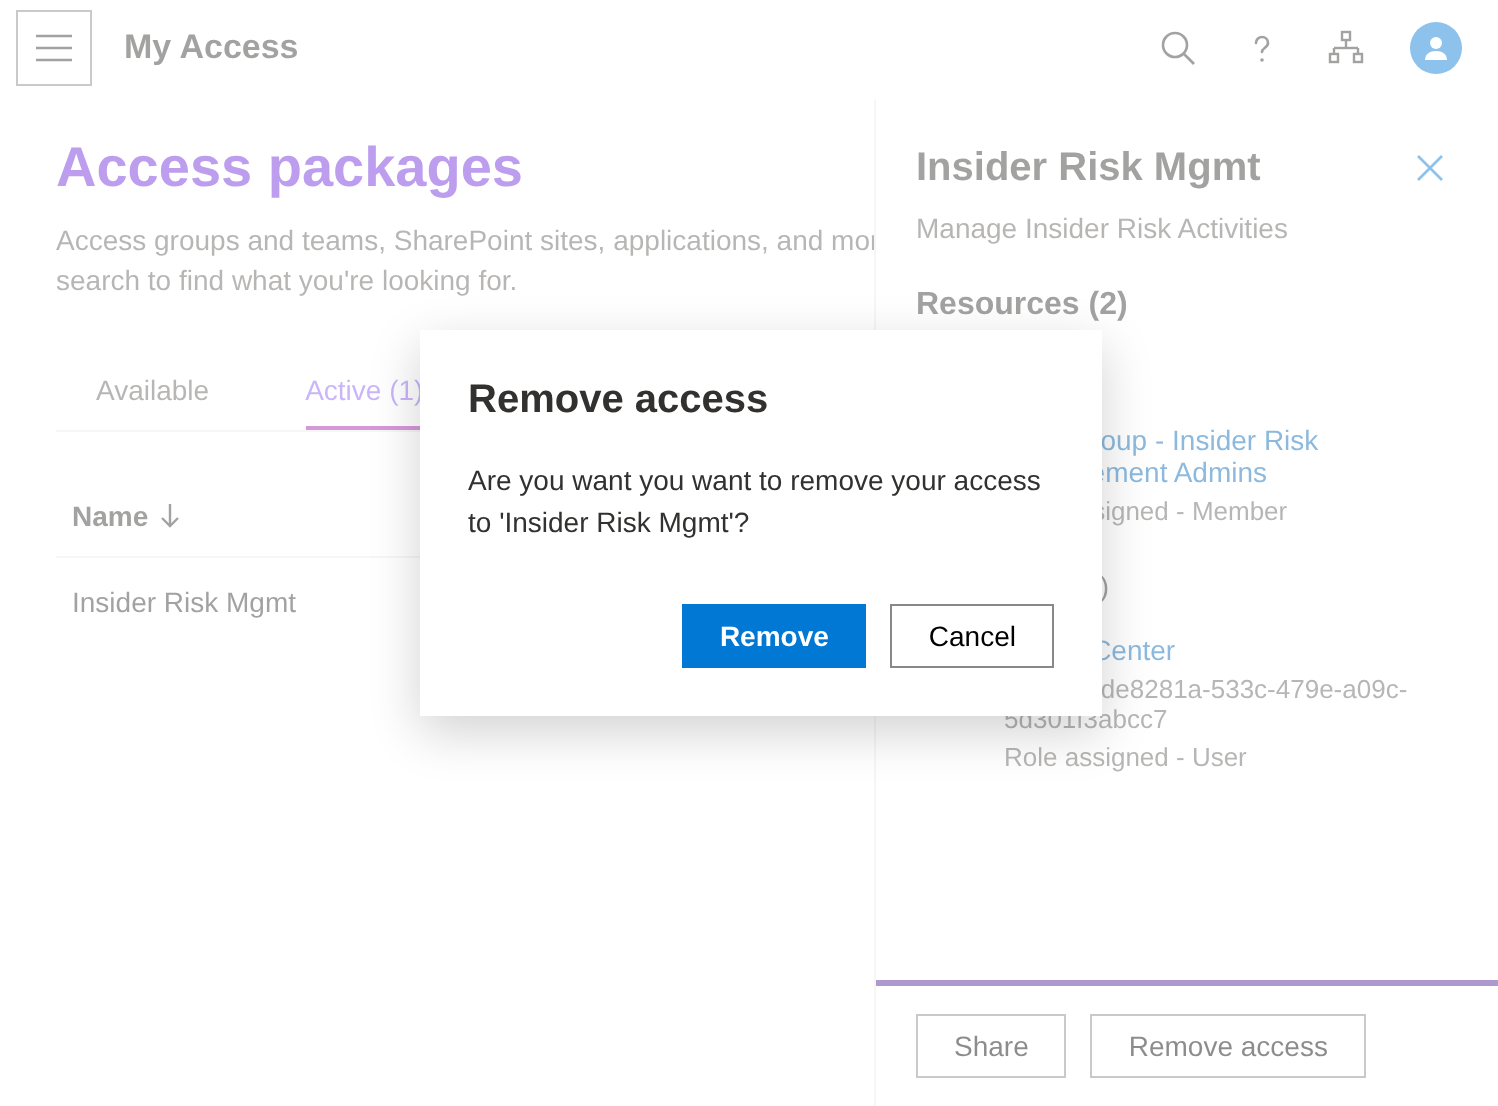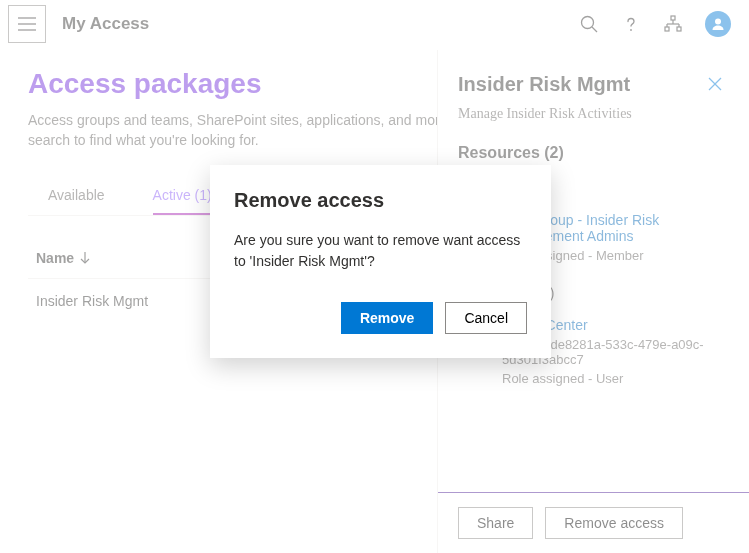--- a/index.html
+++ b/index.html
@@ -23,28 +23,28 @@
 
   .table-area { margin-top: 22px; }
   .table-header { padding: 12px 8px; font-size: 14px; font-weight: 600; color: #323130; display:flex; align-items:center; gap:6px; }
   .table-row { padding: 14px 8px; font-size: 14px; border-top: 1px solid #edebe9; }
 
   
   .side-panel { position: absolute; top: 50px; right: 0; width: 312px; bottom: 0; background: #fff; border-left: 1px solid #edebe9; padding: 20px 20px 0 20px; overflow: hidden; }
   .sp-head { display:flex; align-items:center; }
   .sp-title { font-size: 20px; font-weight: 600; }
   .sp-close { margin-left:auto; width:28px; height:28px; display:flex; align-items:center; justify-content:center; color:#0078d4; cursor:pointer; }
-  .sp-sub { font-size: 14px; color: #605e5c; margin-top: 8px; font-family: Liberation Serif, serif; }
+  .sp-sub { font-size: 14px; color: #605e5c; margin-top: 8px; }
   .sp-section { margin-top: 22px; font-size: 16px; color:#323130; }
   .sp-sublabel { margin-top: 18px; font-size: 14px; color:#323130; }
   .sp-item { margin-top: 16px; display:flex; gap:12px; }
   .sp-item .ico { width:32px; height:32px; border-radius:50%; background:#4b4b4b; flex:none; margin-top:2px; }
   .sp-item .link { color:#0065b3; font-size:14px; font-weight:400; }
   .sp-item .meta { color:#605e5c; font-size:13px; margin-top:4px; }
-  .sp-footer { position:absolute; left:0; right:0; bottom:0; border-top:1px solid #4c1d95; padding: 14px 20px; display:flex; gap:12px; background:#fff; }
+  .sp-footer { position:absolute; left:0; right:0; bottom:0; border-top:3px solid #4c1d95; padding: 14px 20px; display:flex; gap:12px; background:#fff; }
   .btn { border:1px solid #8a8886; background:#fff; padding: 7px 18px; font-size:14px; cursor:pointer; }
 
   
   .dim { position:absolute; inset:0; background: rgba(255,255,255,0.55); }
 
   
   .modal { position:absolute; left:210px; top:165px; width:341px; background:#fff; box-shadow: 0 8px 24px rgba(0,0,0,0.18); padding: 24px; }
   .modal-title { font-size: 20px; font-weight:600; margin-bottom: 18px; }
   .modal-body { font-size:14px; color:#323130; line-height:1.5; }
   .modal-actions { margin-top: 30px; display:flex; justify-content:flex-end; gap:12px; }
@@ -153,18 +153,18 @@
   <div class="sp-footer">
     <button class="btn">Share</button>
     <button class="btn">Remove access</button>
   </div>
 </div>
 
 <div class="dim"></div>
 
 <div class="modal">
   <div class="modal-title">Remove access</div>
-  <div class="modal-body">Are you sure you want to remove want access to 'Insider Risk Mgmt'?</div>
+  <div class="modal-body">Are you want you want to remove your access to 'Insider Risk Mgmt'?</div>
   <div class="modal-actions">
     <button class="btn-primary">Remove</button>
     <button class="btn">Cancel</button>
   </div>
 </div>
 
 </body></html>

